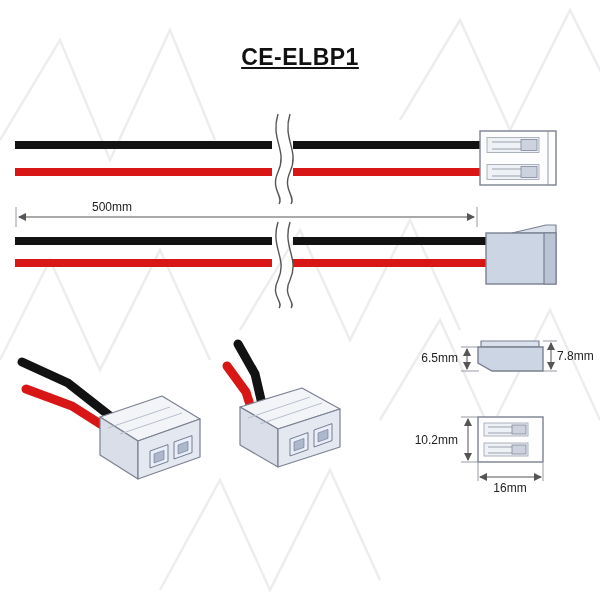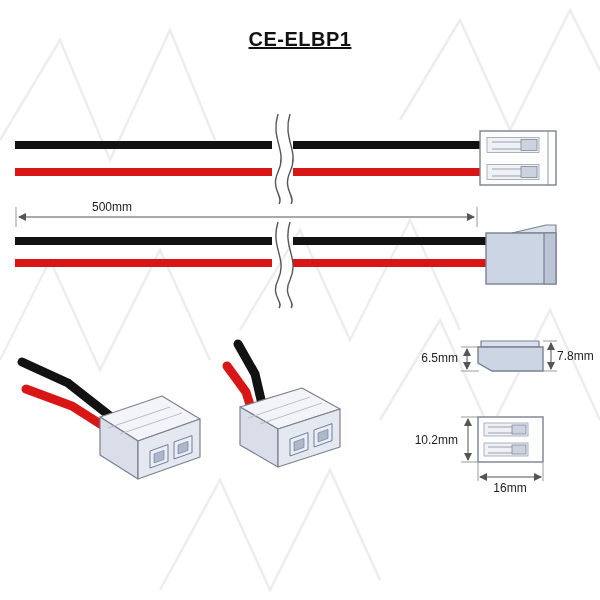--- a/index.html
+++ b/index.html
@@ -1,19 +1,19 @@
 <!DOCTYPE html>
 <html><head>
 <meta charset="utf-8">
 <style>
   html,body { margin:0; padding:0; background:#fff; }
   .stage { position:relative; width:600px; height:600px; background:#ffffff; overflow:hidden;
            font-family:"Liberation Sans", sans-serif; }
-  .title { position:absolute; top:28px; left:0; right:0; text-align:center;
-           font-weight:bold; font-size:20px; color:#111; }
+  .title { position:absolute; top:44px; left:0; right:0; text-align:center;
+           font-weight:bold; font-size:23px; color:#111; }
   .title span { text-decoration:underline; letter-spacing:0.5px; }
   svg { font-family:"Liberation Sans", sans-serif; }
   .wm { stroke:#ecedef; stroke-width:2.5; fill:none; }
   .break-curve { stroke:#555; stroke-width:1.4; fill:none; }
   .dim-line { stroke:#555; stroke-width:1; fill:none; }
   .ext-line { stroke:#8a8f98; stroke-width:0.9; }
   .dim-label { font-size:12px; fill:#222; }
   .face { stroke:#7a8190; stroke-width:1.2; stroke-linejoin:round; }
   .body-outline { stroke:#7a8190; stroke-width:1.4; }
   .channel { fill:#eef1f6; stroke:#9aa1ad; stroke-width:0.8; }

